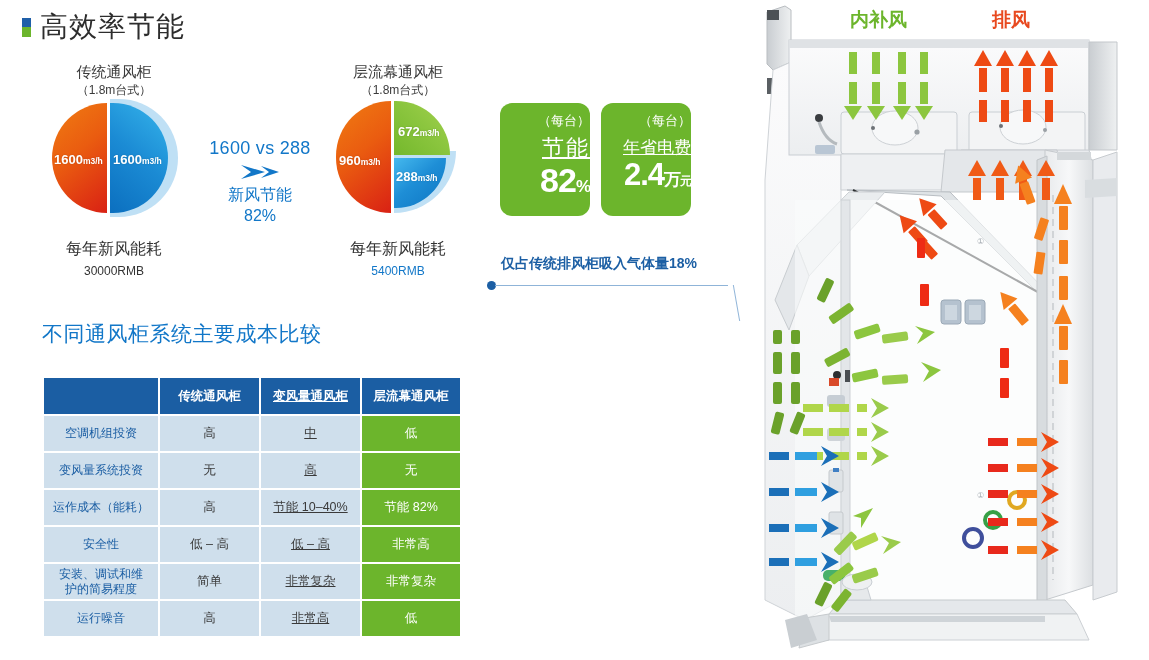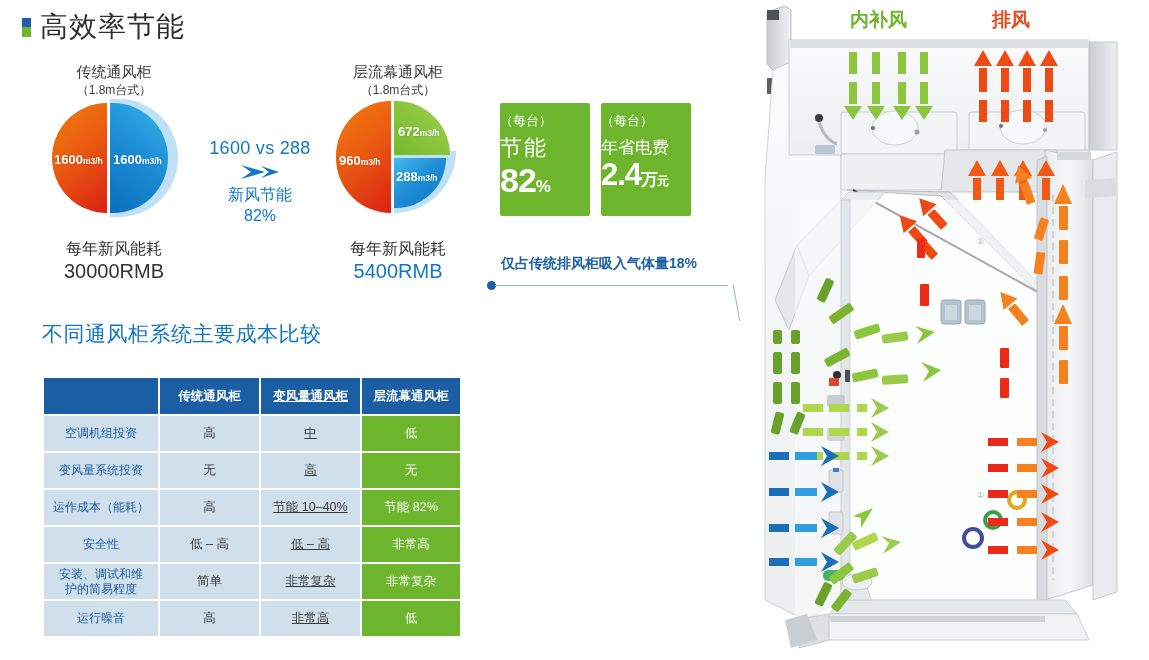--- a/index.html
+++ b/index.html
@@ -86,40 +86,40 @@
     background: linear-gradient(45deg, #74b82c 0%, #8cc63f 55%, #a6d14e 100%);
   }
   #pieR-blue {
     position: absolute; left: 62px; top: 59px;
     width: 52px; height: 50px;
     border-radius: 0 0 52px 0;
     background: linear-gradient(-40deg, #0d75c2 0%, #1e8ed6 55%, #45b9ee 100%);
   }
 
   .pie-foot { font-size: 16px; line-height: 23px; color: #333; white-space: nowrap; }
-  .pie-foot .val { font-size: 20px; }
+  .pie-foot .val { font-size: 12px; }
   .pie-foot.blue .val { color: #1277c8; }
 
   
   #compare {
     position: absolute; left: 196px; top: 138px; width: 128px;
     text-align: center; color: #1277c8;
   }
   #cmp-top { font-size: 18px; letter-spacing: .3px; }
   #cmp-arrow { margin: 4px auto 3px; width: 42px; height: 18px; }
   #cmp-b1 { font-size: 16px; line-height: 21px; }
   #cmp-b2 { font-size: 16px; line-height: 21px; }
 
   
   .badge {
     position: absolute; background: #6cb52c; color: #fff;
-    text-align: left; border-radius: 2px;
+    text-align: right; border-radius: 12px;
   }
   .badge .tag { font-size: 13px; margin-top: 9px; letter-spacing: 0px; }
-  .badge .cn  { font-size: 22px; margin-top: 3px; letter-spacing: 2px; }
+  .badge .cn  { font-size: 22px; margin-top: 3px; letter-spacing: 2px; text-decoration: underline; }
   .badge .big { font-size: 34px; font-weight: 700; margin-top: -2px; letter-spacing: -1px;}
   .badge .big .sm { font-size: 17px; font-weight: 700; }
   .badge .big .sm2 { font-size: 12px; font-weight: 700; }
   #badge1 { left: 500px; top: 103px; width: 90px; height: 113px; }
   #badge2 { left: 601px; top: 103px; width: 90px; height: 113px; }
   #badge2 .cn { font-size: 17px; letter-spacing: 0; margin-top: 6px; }
   #badge2 .big { font-size: 31px; }
 
   
   #callout { position: absolute; left: 487px; top: 255px; }

